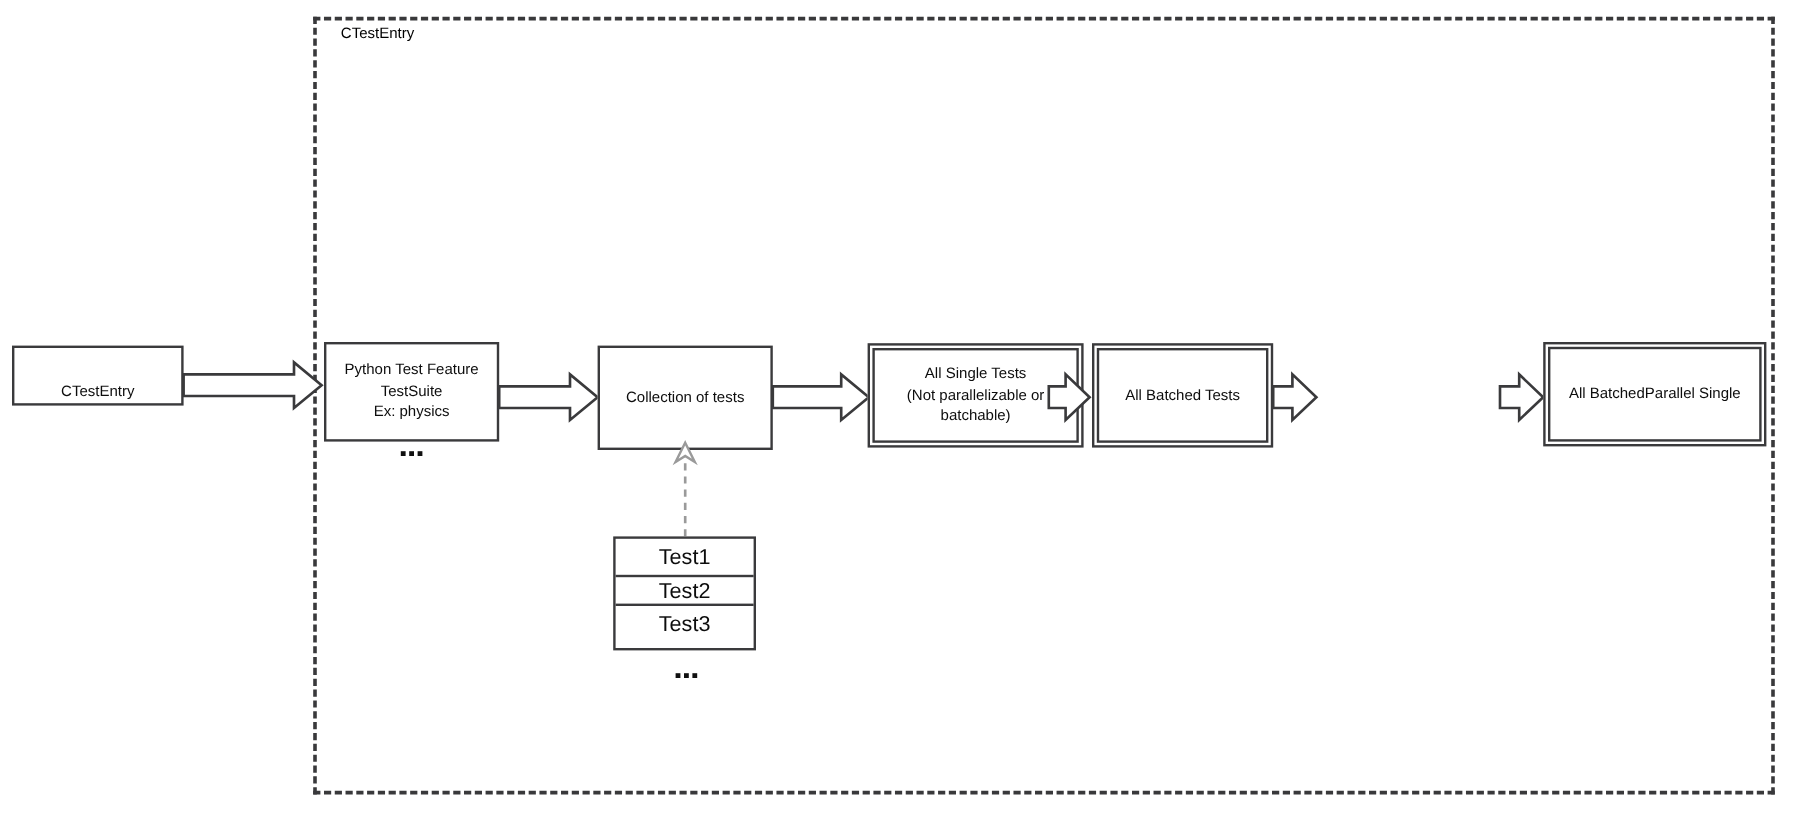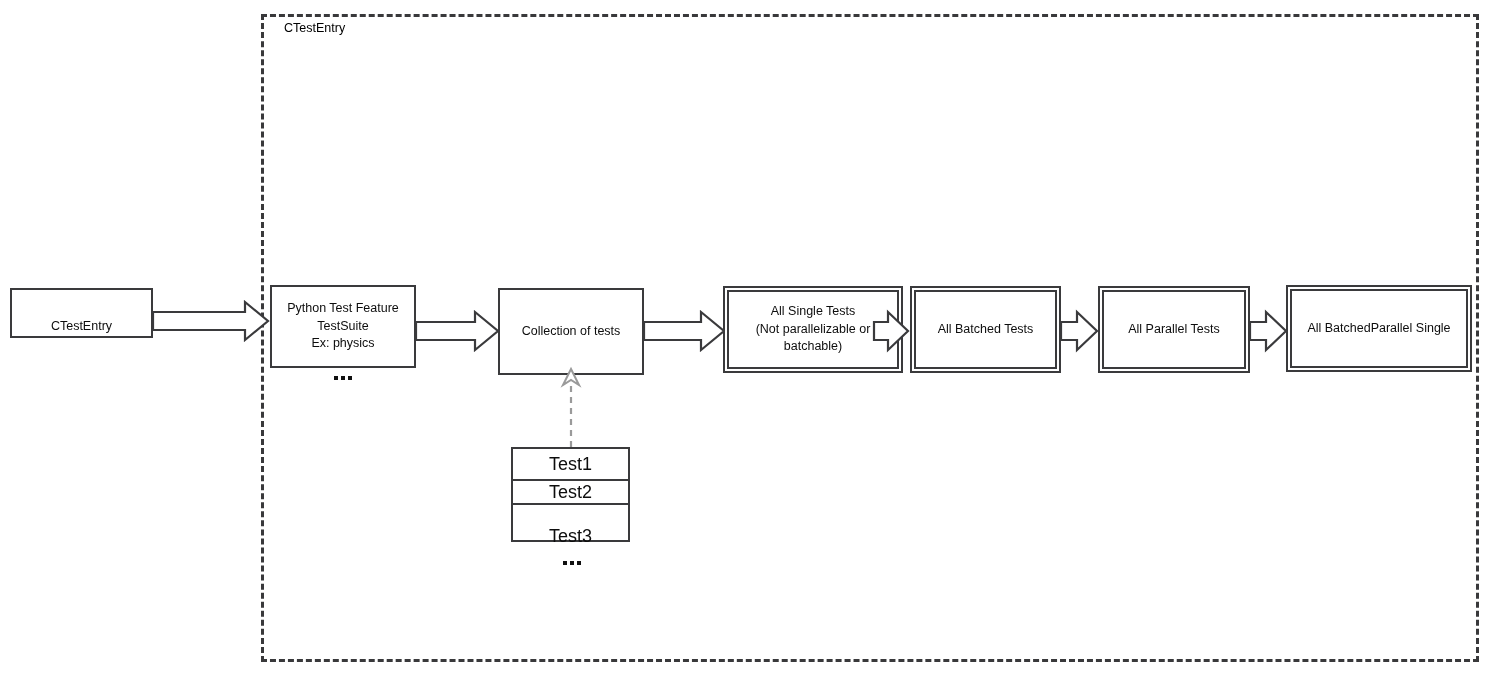--- a/index.html
+++ b/index.html
@@ -78,21 +78,21 @@
   }
   .stack-row {
     box-sizing: border-box;
     display: flex;
     align-items: center;
     justify-content: center;
     border-bottom: 2px solid #3a3a3c;
     font-size: 18px;
     color: #0d0d0d;
   }
-  .stack-row:last-child { border-bottom: none; margin-top: 16px; }
+  .stack-row:last-child { border-bottom: none; }
 
   
   .ellipsis {
     position: absolute;
     display: flex;
     gap: 3px;
     align-items: center;
   }
   .ellipsis i {
     display: block;
@@ -176,25 +176,20 @@
       <span class="node-label">All Batched Tests</span>
     </div>
   </div>
 
   <div class="arrow" style="left:1061px; top:310px;">
     <svg width="38" height="42" viewBox="0 0 38 42">
       <path d="M0,12 L16,12 L16,2 L36,21 L16,40 L16,30 L0,30 Z" fill="#ffffff" stroke="#3a3a3c" stroke-width="2.2" stroke-linejoin="miter"></path>
     </svg>
   </div>
 
-  <div class="node double" style="left:1098px; top:286px; width:152px; height:87px;">
-    <div class="inner">
-      <span class="node-label">All Parallel Tests</span>
-    </div>
-  </div>
 
   <div class="arrow" style="left:1250px; top:310px;">
     <svg width="38" height="42" viewBox="0 0 38 42">
       <path d="M0,12 L16,12 L16,2 L36,21 L16,40 L16,30 L0,30 Z" fill="#ffffff" stroke="#3a3a3c" stroke-width="2.2" stroke-linejoin="miter"></path>
     </svg>
   </div>
 
   <div class="node double" style="left:1286px; top:285px; width:186px; height:87px;">
     <div class="inner">
       <span class="node-label">All BatchedParallel Single</span>

